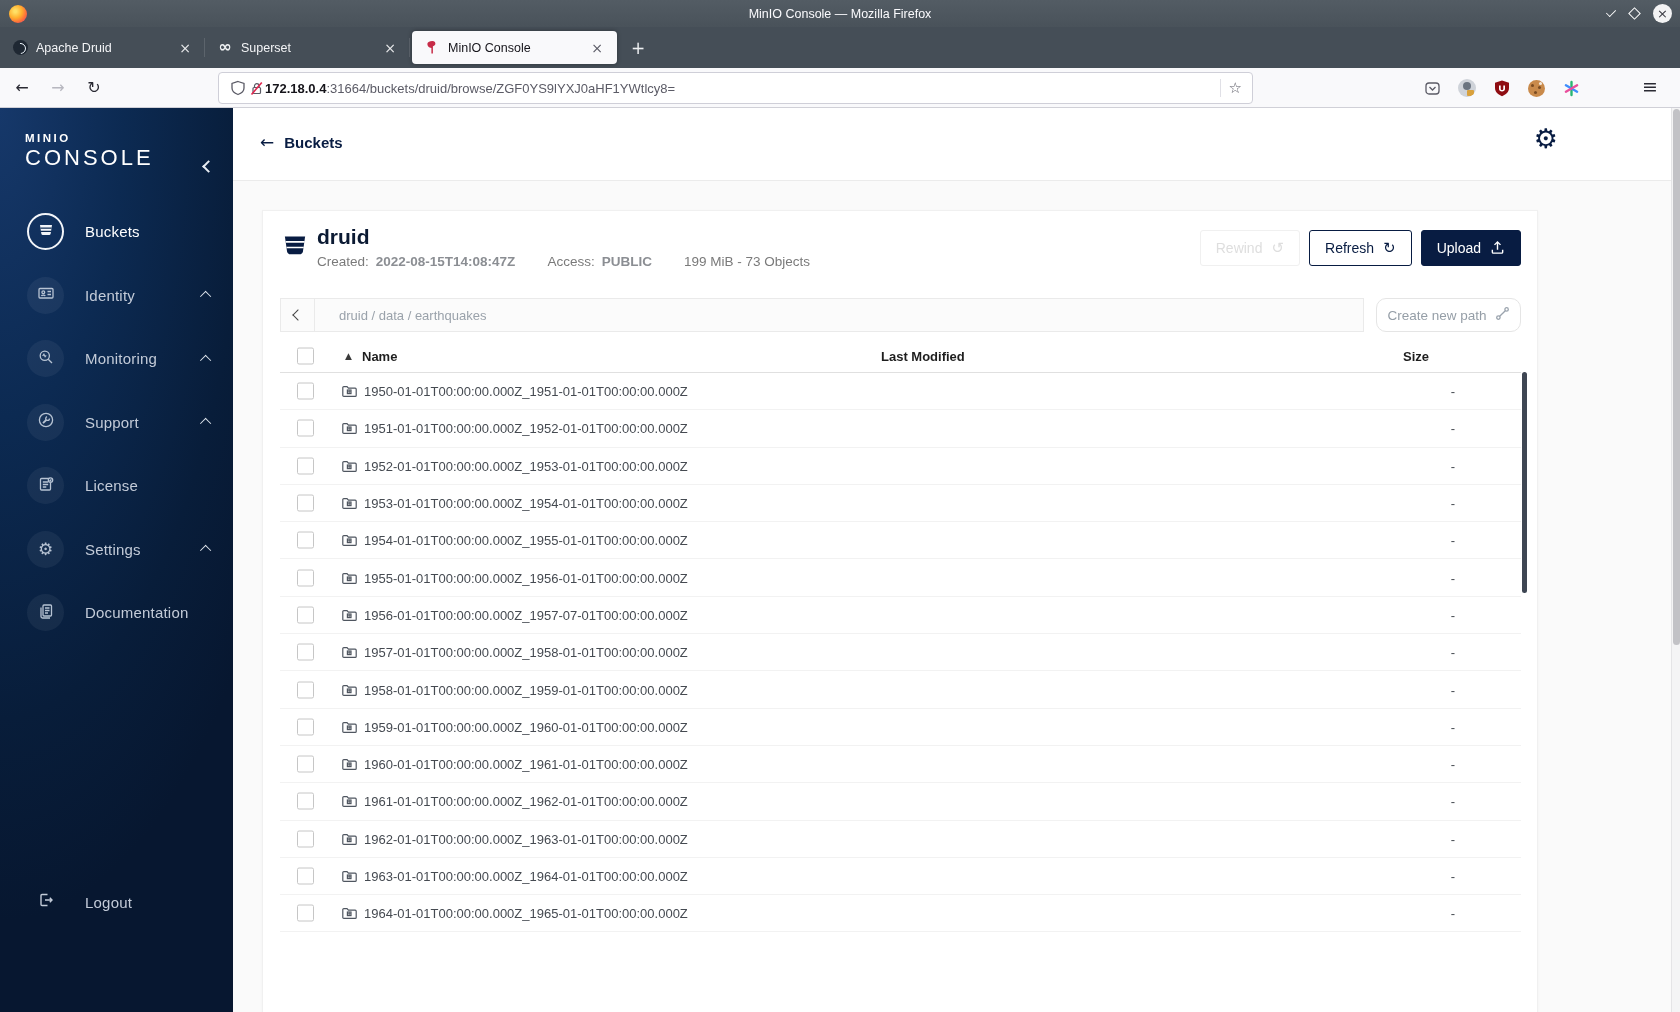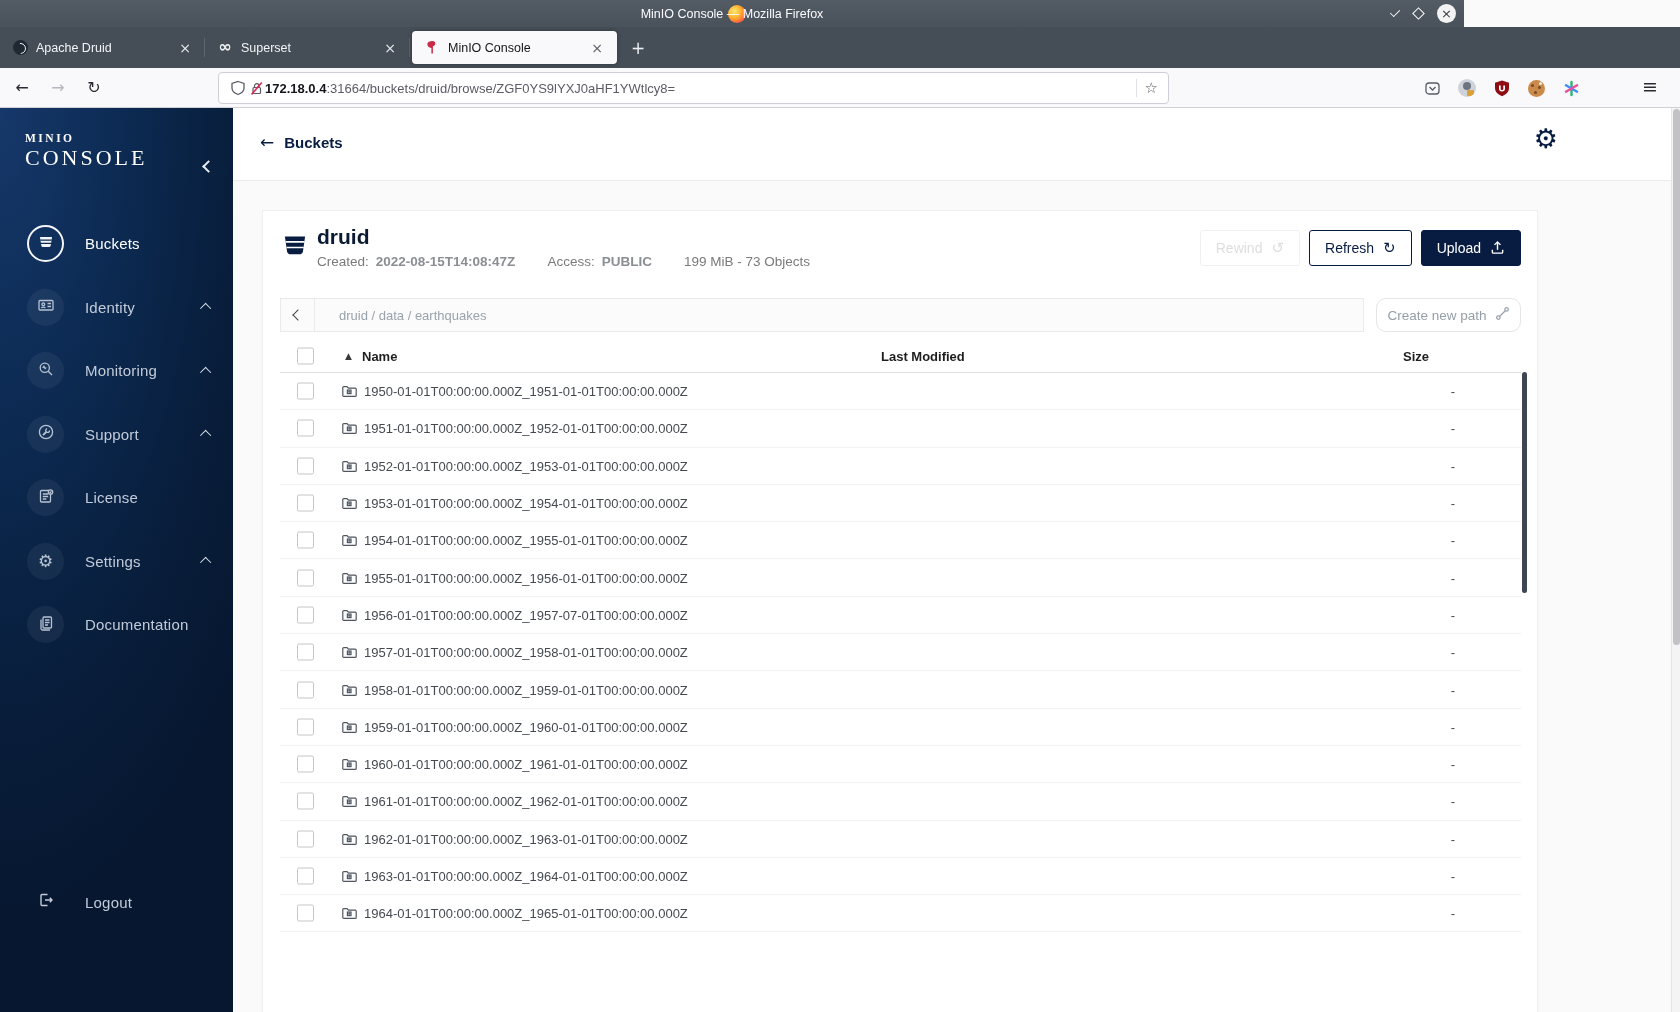--- a/index.html
+++ b/index.html
@@ -1,22 +1,22 @@
 <!DOCTYPE html>
 <html><head>
 <meta charset="utf-8">
 <style>
   * { margin:0; padding:0; box-sizing:border-box; }
   html,body { width:1680px; height:1012px; overflow:hidden; }
   body { font-family:"Liberation Sans","DejaVu Sans",sans-serif; background:#fafafa; position:relative; }
   .glyph { font-family:"DejaVu Sans",sans-serif; }
 
   
-  .titlebar { position:absolute; left:0; top:0; width:1464px; height:27px;
-    background:linear-gradient(#535c64,#49525a); display:flex; align-items:center;justify-content:center; }
+  .titlebar { position:absolute; left:0; top:0; width:1680px; height:27px;
+    background:linear-gradient(#535c64,#49525a); display:flex; align-items:center; }
   .ff-logo { width:18px; height:18px; border-radius:50%; margin-left:9px;
     background:radial-gradient(circle at 35% 35%, #ffe066 8%, #ffb02e 40%, #ff7139 65%, #d5447a 92%); }
   .win-title { position:absolute; left:0; right:0; text-align:center; color:#fbfbfe; font-size:12.5px; }
   .win-controls { position:absolute; right:8px; top:0; height:27px; display:flex; align-items:center; gap:14px; }
   .wc-min { width:10px; height:6px; border-left:1.6px solid #fff; border-bottom:1.6px solid #fff;
     transform:rotate(-45deg) scale(.9); margin-top:-3px; }
   .wc-max { width:9px; height:9px; border:1.6px solid #fff; transform:rotate(45deg); }
   .wc-close { width:19px; height:19px; border-radius:50%; background:#f3f3f4; color:#3a3a42;
     display:flex; align-items:center; justify-content:center; font-size:13px; line-height:1; }
 
@@ -38,21 +38,21 @@
   .superset-favicon { color:#f0f2f4; font-size:16px; font-weight:bold; line-height:1; margin-top:-2px; }
   .newtab-btn { width:26px; height:26px; margin-left:6px; border-radius:4px; color:#eef0f2; font-size:17px;
     display:flex; align-items:center; justify-content:center; }
 
   
   .toolbar { position:absolute; left:0; top:68px; width:1680px; height:40px; background:#f9f9fb;
     border-bottom:1px solid #d0d0d7; display:flex; align-items:center; }
   .nav-btn { width:28px; height:28px; display:flex; align-items:center; justify-content:center;
     font-size:16px; color:#2a2a33; margin-left:8px; border-radius:4px; }
   .nav-btn.disabled { color:#b7b7bf; }
-  .urlbar { position:absolute; left:218px; top:4px; width:951px; height:32px; background:#fff;
+  .urlbar { position:absolute; left:218px; top:4px; width:1035px; height:32px; background:#fff;
     border:1px solid #cfcfd8; border-radius:4px; display:flex; align-items:center; padding:0 10px; }
   .urlbar .sep { width:1px; height:18px; background:#e0e0e6; margin:0 8px; }
   .url-text { flex:1; font-size:13px; color:#5b5b66; white-space:nowrap; overflow:hidden; }
   .url-text b { color:#15141a; font-weight:bold; }
   .star { color:#5b5b66; font-size:15px; }
   .ext-cluster { position:absolute; right:100px; top:0; height:40px; display:flex; align-items:center; gap:17px; }
   .burger { position:absolute; right:22px; top:7px; font-size:19px; color:#2a2a33; }
   .mini-ico { width:18px; height:18px; display:flex; align-items:center; justify-content:center; }
   .acct { width:18px; height:18px; border-radius:50%; background:#cfd3d9; position:relative; overflow:hidden; }
   .acct::before { content:""; position:absolute; left:5px; top:3px; width:8px; height:8px; border-radius:50%; background:#6b7480; }
@@ -60,21 +60,21 @@
   .cookie { width:17px; height:17px; border-radius:50%; background:#c98a4b; position:relative; }
   .cookie::before { content:""; position:absolute; left:3px; top:4px; width:3px; height:3px; border-radius:50%; background:#7a4b22;
     box-shadow:7px 2px 0 #7a4b22, 3px 7px 0 #7a4b22, 8px -2px 0 #f4e9dd; }
 
   
   .app { position:absolute; left:0; top:108px; width:1680px; height:904px; display:flex; }
 
   
   .sidebar { width:233px; height:904px; flex:none; position:relative; display:flex; flex-direction:column;
     background:radial-gradient(140% 90% at 0% 0%, #16386a 0%, #0c2a52 38%, #081d3a 75%, #071730 100%); }
-  .brand { margin:24px 0 16px 25px; color:#fff; position:relative;font-family:Liberation Serif, serif; }
+  .brand { margin:24px 0 4px 25px; color:#fff; position:relative; }
   .brand-top { font-size:11.5px; font-weight:bold; letter-spacing:2.5px; }
   .brand-bottom { font-size:22px; font-weight:300; letter-spacing:3px; margin-top:1px; }
   .collapse-btn { position:absolute; right:20px; top:30px; width:9px; height:9px;
     border-left:2px solid #e8edf4; border-bottom:2px solid #e8edf4; transform:rotate(45deg); }
   .menu { margin-top:25px; }
   .menu-item { height:63.5px; display:flex; align-items:center; padding-left:27px; position:relative; cursor:pointer; }
   .mi-circle { width:37px; height:37px; border-radius:50%; background:rgba(255,255,255,.055);
     display:flex; align-items:center; justify-content:center; flex:none; }
   .menu-item.selected .mi-circle { background:transparent; border:2px solid #f2f5f9; }
   .mi-label { margin-left:21px; font-size:15px; color:#c3cbd8; letter-spacing:.2px; }

